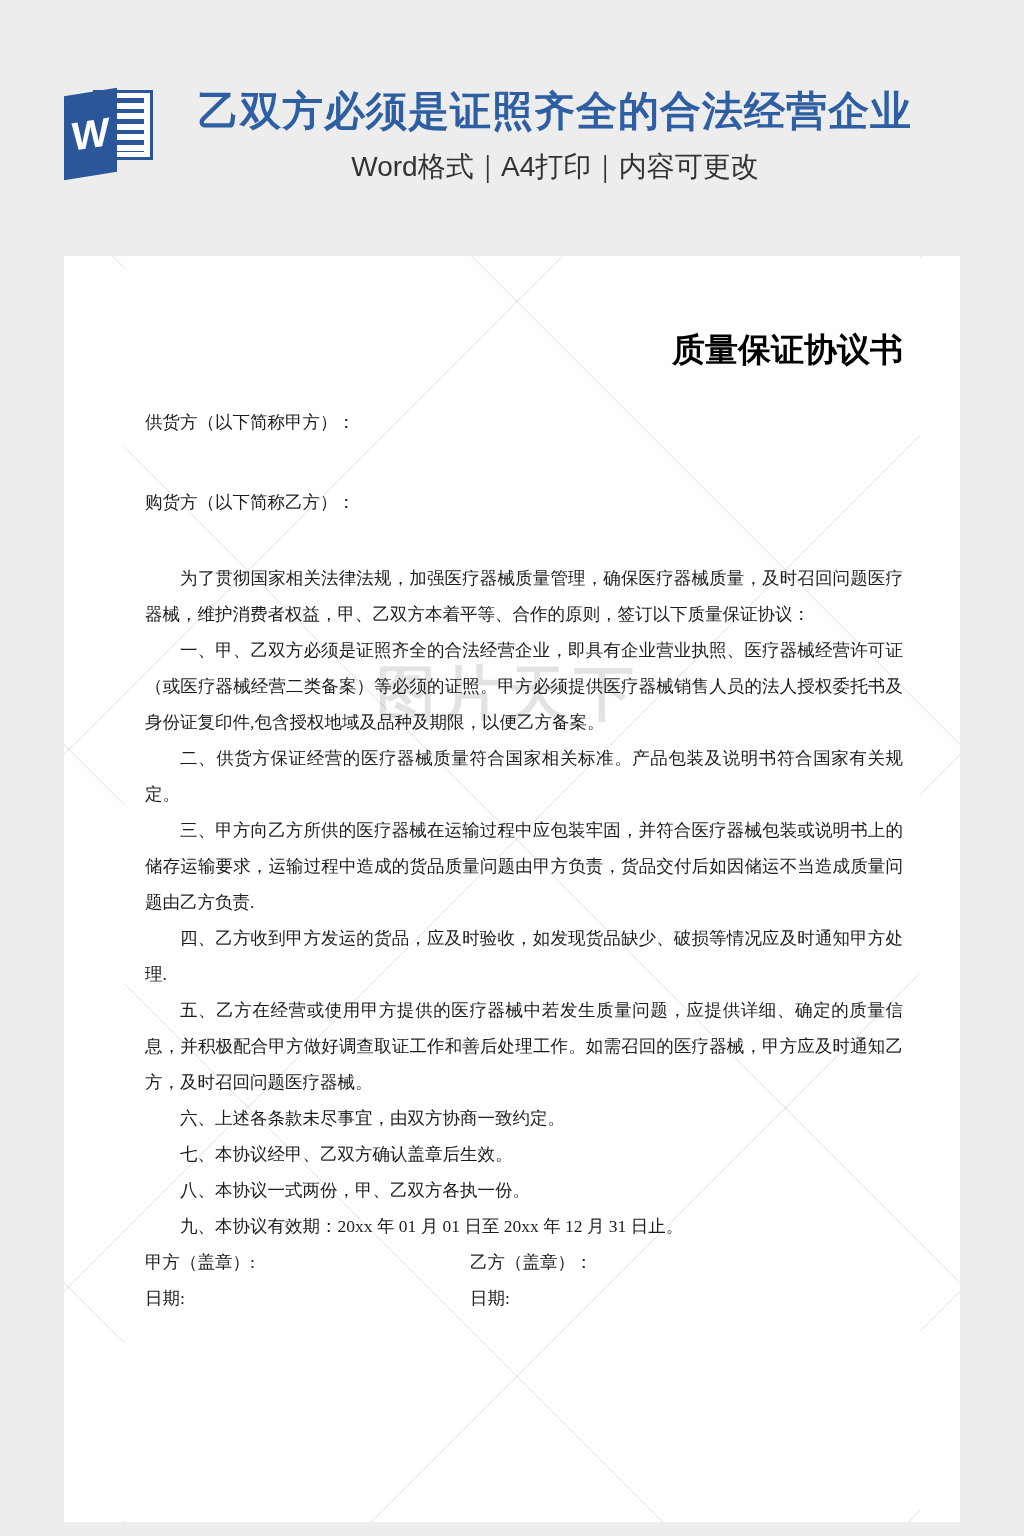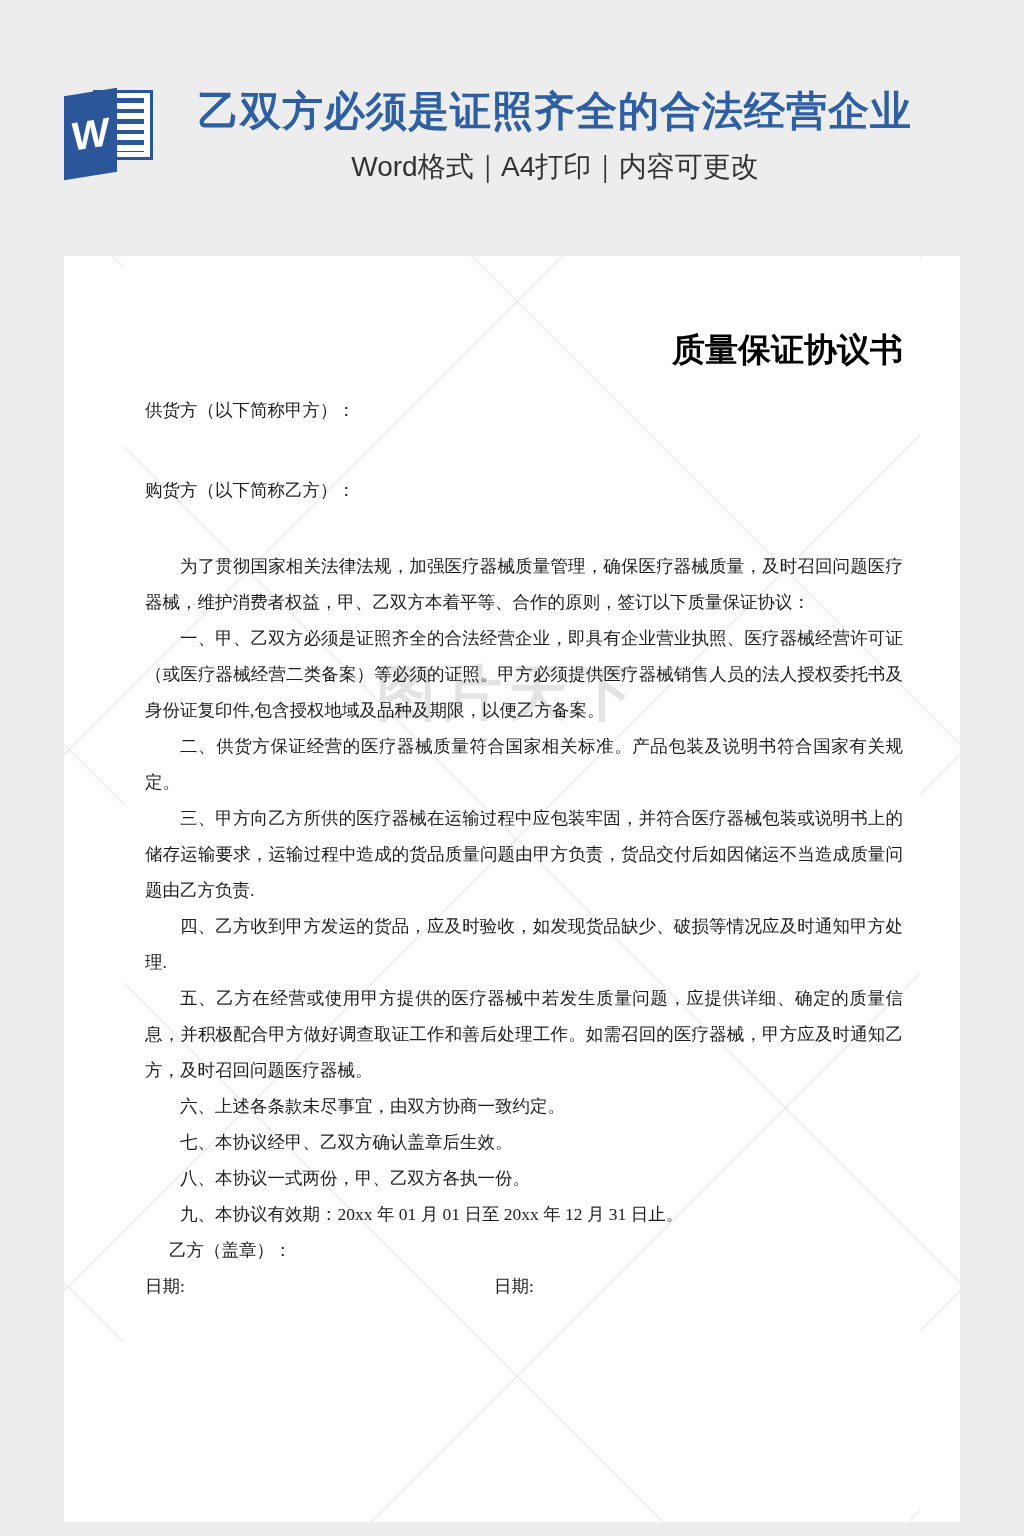--- a/index.html
+++ b/index.html
@@ -60,27 +60,27 @@
   .doc-content {
     position: relative; padding: 0 57px 0 81px;
     font-family: "Liberation Serif", "DejaVu Serif", serif;
     font-size: 17.5px; color: #1c1c1c; line-height: 36px;
     text-align: justify;
   }
   .doc-title {
     margin: 0; padding-top: 72px; text-align: right;
     font-size: 33px; font-weight: 700; line-height: 44px; color: #000;
   }
-  .party   { margin: 20px 0 0 0; }
+  .party   { margin: 32px 0 0 0; }
   .party-b { margin-top: 44px; }
   .para    { margin: 0; text-indent: 2em; }
   .intro   { margin-top: 40px; }
   .sig-row { display: flex; margin: 0; }
   .sig-a   { width: 325px; }
-  .sig-b   { flex: 1; margin-left: 24px; }
+  .sig-b   { flex: 1; }
 </style>
 </head>
 <body>
 
 <div class="screen">
 
   <header class="header">
     <div class="word-icon">
       <div class="sheet">
         <div class="lines"></div>
@@ -110,20 +110,21 @@
       <p class="para">二、供货方保证经营的医疗器械质量符合国家相关标准。产品包装及说明书符合国家有关规定。</p>
       <p class="para">三、甲方向乙方所供的医疗器械在运输过程中应包装牢固，并符合医疗器械包装或说明书上的储存运输要求，运输过程中造成的货品质量问题由甲方负责，货品交付后如因储运不当造成质量问题由乙方负责.</p>
       <p class="para">四、乙方收到甲方发运的货品，应及时验收，如发现货品缺少、破损等情况应及时通知甲方处理.</p>
       <p class="para">五、乙方在经营或使用甲方提供的医疗器械中若发生质量问题，应提供详细、确定的质量信息，并积极配合甲方做好调查取证工作和善后处理工作。如需召回的医疗器械，甲方应及时通知乙方，及时召回问题医疗器械。</p>
       <p class="para">六、上述各条款未尽事宜，由双方协商一致约定。</p>
       <p class="para">七、本协议经甲、乙双方确认盖章后生效。</p>
       <p class="para">八、本协议一式两份，甲、乙双方各执一份。</p>
       <p class="para">九、本协议有效期：20xx 年 01 月 01 日至 20xx 年 12 月 31 日止。</p>
 
       <div class="sig-row">
+        <span class="sig-a">甲方（盖章）:</span>
         <span class="sig-b">乙方（盖章）：</span>
       </div>
       <div class="sig-row">
         <span class="sig-a">日期:</span>
         <span class="sig-b">日期:</span>
       </div>
     </div>
   </main>
 
 </div>

